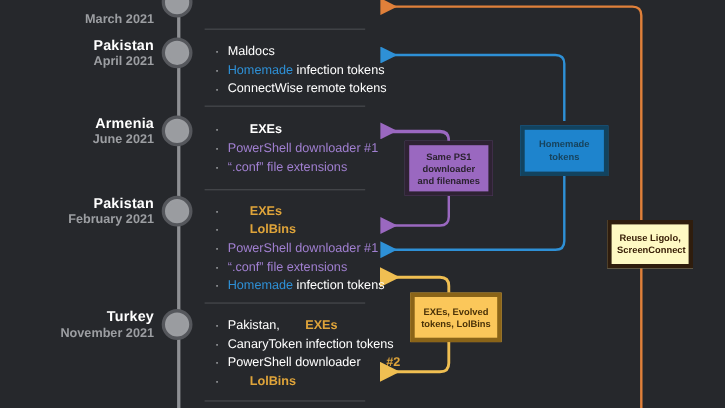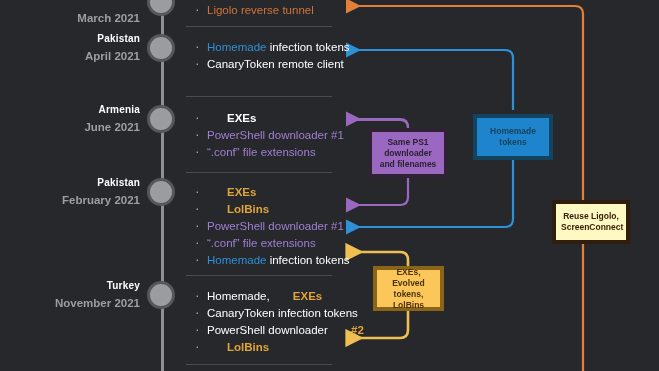--- a/index.html
+++ b/index.html
@@ -47,21 +47,21 @@
     border-radius: 50%;
     background: #9a9ca0;
   }
 
   
   .ev-country {
     position: absolute;
     right: 0;
     text-align: right;
     color: #ffffff;
-    font-size: 10px;
+    font-size: 13px;
     font-weight: bold;
     letter-spacing: 0.2px;
     white-space: nowrap;
   }
   .ev-date {
     position: absolute;
     right: 0;
     text-align: right;
     color: #9c9ea2;
     font-size: 11.5px;
@@ -203,37 +203,35 @@
   <div class="sep" style="top:96px;"></div>
   <div class="sep" style="top:172px;"></div>
   <div class="sep" style="top:275px;"></div>
   <div class="sep" style="top:364px;"></div>
 
   <div class="node" style="top:-12px;"></div>
   <div class="labelcol" style="top:-14px;">
     <div class="ev-country" style="top:0;"></div>
     <div class="ev-date" style="top:14px;margin-top:12px;">March 2021</div>
   </div>
-  <div class="bullets" style="top:2px;">
-    <div class="bullet">
-      <span class="b-orange">Ligolo reverse tunnel</span>
-    </div>
-  </div>
 
   <div class="node" style="top:34px;"></div>
   <div class="labelcol" style="top:33px;">
     <div class="ev-country" style="top:0;">Pakistan</div>
     <div class="ev-date" style="top:17px;">April 2021</div>
   </div>
   <div class="bullets" style="top:39px;">
     <div class="bullet">
+      <span class="b-white">Maldocs</span>
+    </div>
+    <div class="bullet">
       <span class="b-blue">Homemade</span><span class="b-white"> infection tokens</span>
     </div>
     <div class="bullet">
-      <span class="b-white">CanaryToken remote client</span>
+      <span class="b-white">ConnectWise remote tokens</span>
     </div>
   </div>
 
   <div class="node" style="top:105px;"></div>
   <div class="labelcol" style="top:104px;">
     <div class="ev-country" style="top:0;">Armenia</div>
     <div class="ev-date" style="top:17px;">June 2021</div>
   </div>
   <div class="bullets" style="top:110px;">
     <div class="bullet">
@@ -270,21 +268,21 @@
     </div>
   </div>
 
   <div class="node" style="top:281px;"></div>
   <div class="labelcol" style="top:280px;">
     <div class="ev-country" style="top:0;">Turkey</div>
     <div class="ev-date" style="top:17px;">November 2021</div>
   </div>
   <div class="bullets" style="top:288px;">
     <div class="bullet">
-      <span class="b-white">Homemade, </span><span class="b-yellow b-bold">EXEs</span>
+      <span class="b-white">Pakistan, </span><span class="b-yellow b-bold">EXEs</span>
     </div>
     <div class="bullet">
       <span class="b-white">CanaryToken infection tokens</span>
     </div>
     <div class="bullet">
       <span class="b-white">PowerShell downloader </span><span class="b-yellow b-bold">#2</span>
     </div>
     <div class="bullet">
       <span class="b-yellow b-bold">LolBins</span>
     </div>
@@ -305,20 +303,20 @@
     </div>
   </div>
 
   <div class="callout c-orange" style="left:552px; top:200px; width:78px; height:44px;">
     <div class="inner">
       <div>Reuse Ligolo,</div>
       <div>ScreenConnect</div>
     </div>
   </div>
 
-  <div class="callout c-yellow" style="left:373px; top:266px; width:71px; height:45px;">
+  <div class="callout c-yellow" style="left:373px; top:266px; width:83px; height:45px;">
     <div class="inner">
       <div>EXEs, Evolved</div>
       <div>tokens, LolBins</div>
     </div>
   </div>
 
 </div>
 
 </body></html>

